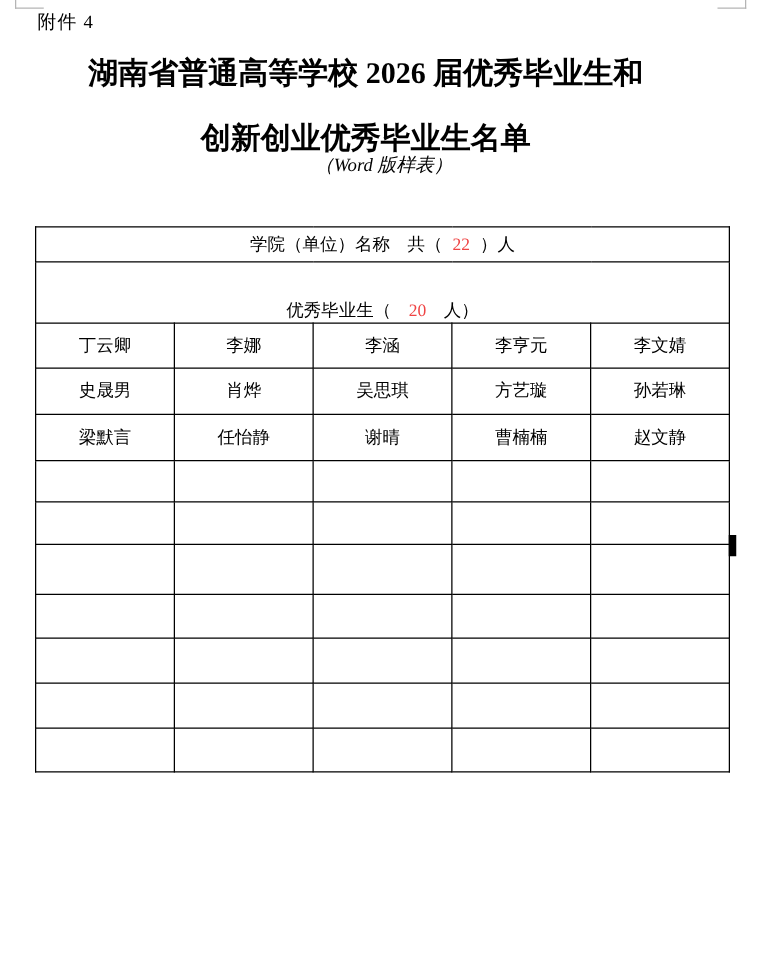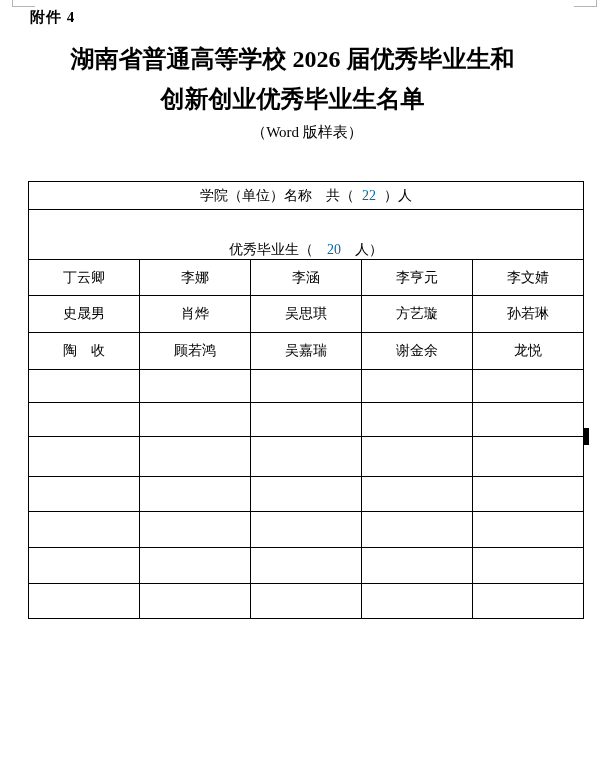--- a/index.html
+++ b/index.html
@@ -6,37 +6,37 @@
   body{
     width:614px;height:767px;position:relative;overflow:hidden;
     background:#ffffff;color:#000;
     font-family:"Liberation Serif","DejaVu Serif",serif;
   }
   
   .cropmark{position:absolute;top:0;width:22px;height:6px;}
   .cm-left{left:12px;border-left:1px solid #b5b5b5;border-bottom:1px solid #b5b5b5;}
   .cm-right{left:574px;border-right:1px solid #b5b5b5;border-bottom:1px solid #b5b5b5;}
 
-  .attachment{position:absolute;left:30px;top:8px;font-size:15px;font-weight:bold;letter-spacing:1px;}
+  .attachment{position:absolute;left:30px;top:8px;font-size:15px;font-weight:normal;letter-spacing:1px;}
   .title{position:absolute;left:0;width:585px;text-align:center;font-weight:bold;font-size:24px;line-height:30px;}
   .t1{top:44px;}
-  .t2{top:84px;}
-  .subtitle{position:absolute;left:0;width:614px;text-align:center;font-size:15px;top:123px;}
+  .t2{top:96px;}
+  .subtitle{position:absolute;left:0;width:614px;text-align:center;font-size:15px;top:123px;font-style:italic;}
 
   table.roster{
     position:absolute;left:28px;top:181px;width:556px;
     border-collapse:collapse;table-layout:fixed;
   }
   table.roster td{
     border:1px solid #000;
     font-size:14px;text-align:center;vertical-align:middle;
     padding:0;overflow:hidden;white-space:nowrap;
   }
   td.hdr{text-align:left;padding-left:7px;}
-  .count{display:inline-block;text-align:center;color:#0369a1;}
+  .count{display:inline-block;text-align:center;color:#ef4444;}
   .c-unit{min-width:30px;}
   .c-s0{min-width:42px;margin-top:32px;}
   .c-s1{min-width:30px;}
   .c-s2{min-width:52px;}
   .edge-mark{position:absolute;left:583px;top:428px;width:6px;height:17px;background:#000;}
 </style>
 </head>
 <body>
 
 <div class="cropmark cm-left"></div>
@@ -75,25 +75,25 @@
       <td>李文婧</td>
     </tr>
     <tr style="height:37px">
       <td>史晟男</td>
       <td>肖烨</td>
       <td>吴思琪</td>
       <td>方艺璇</td>
       <td>孙若琳</td>
     </tr>
     <tr style="height:37px">
-      <td>陶　收</td>
-      <td>顾若鸿</td>
-      <td>吴嘉瑞</td>
-      <td>谢金余</td>
-      <td>龙悦</td>
+      <td>梁默言</td>
+      <td>任怡静</td>
+      <td>谢晴</td>
+      <td>曹楠楠</td>
+      <td>赵文静</td>
     </tr>
     <tr style="height:33px">
       <td></td>
       <td></td>
       <td></td>
       <td></td>
       <td></td>
     </tr>
     <tr style="height:34px">
       <td></td>

